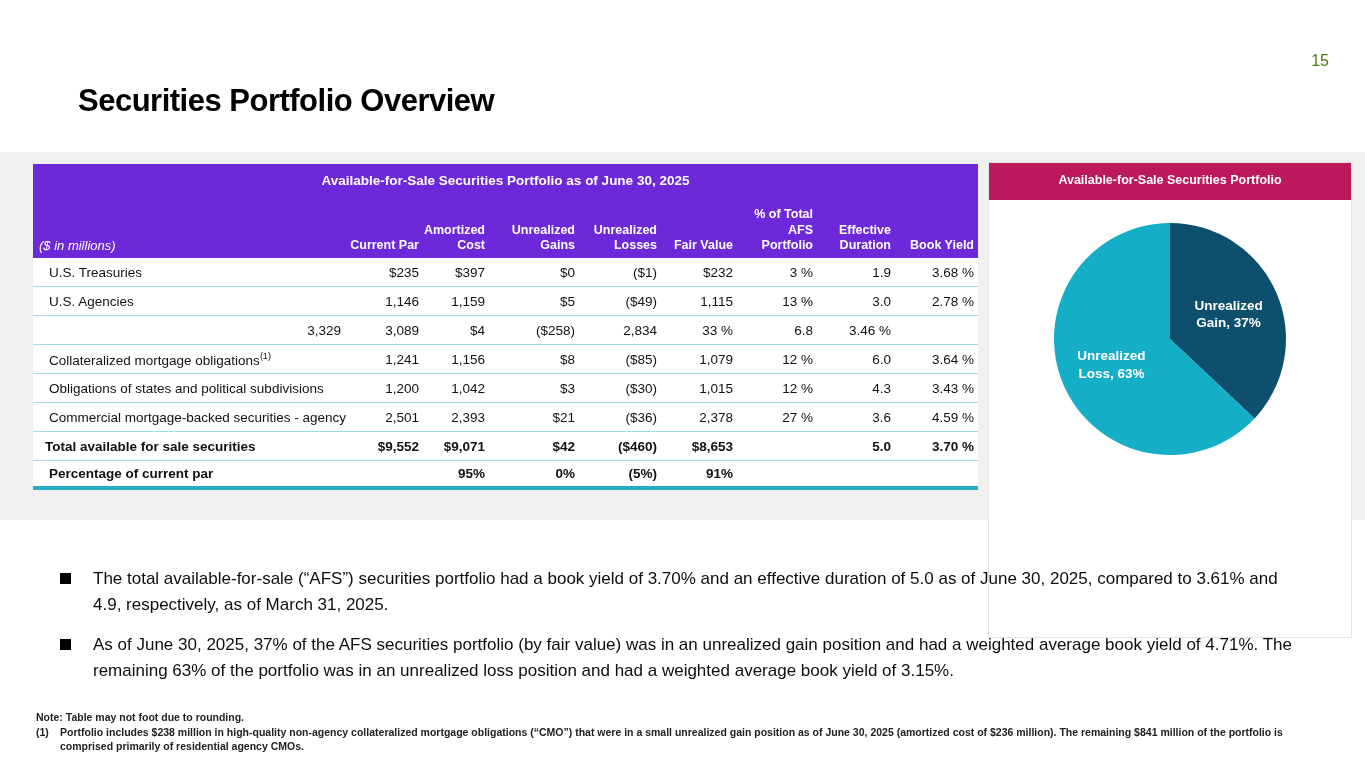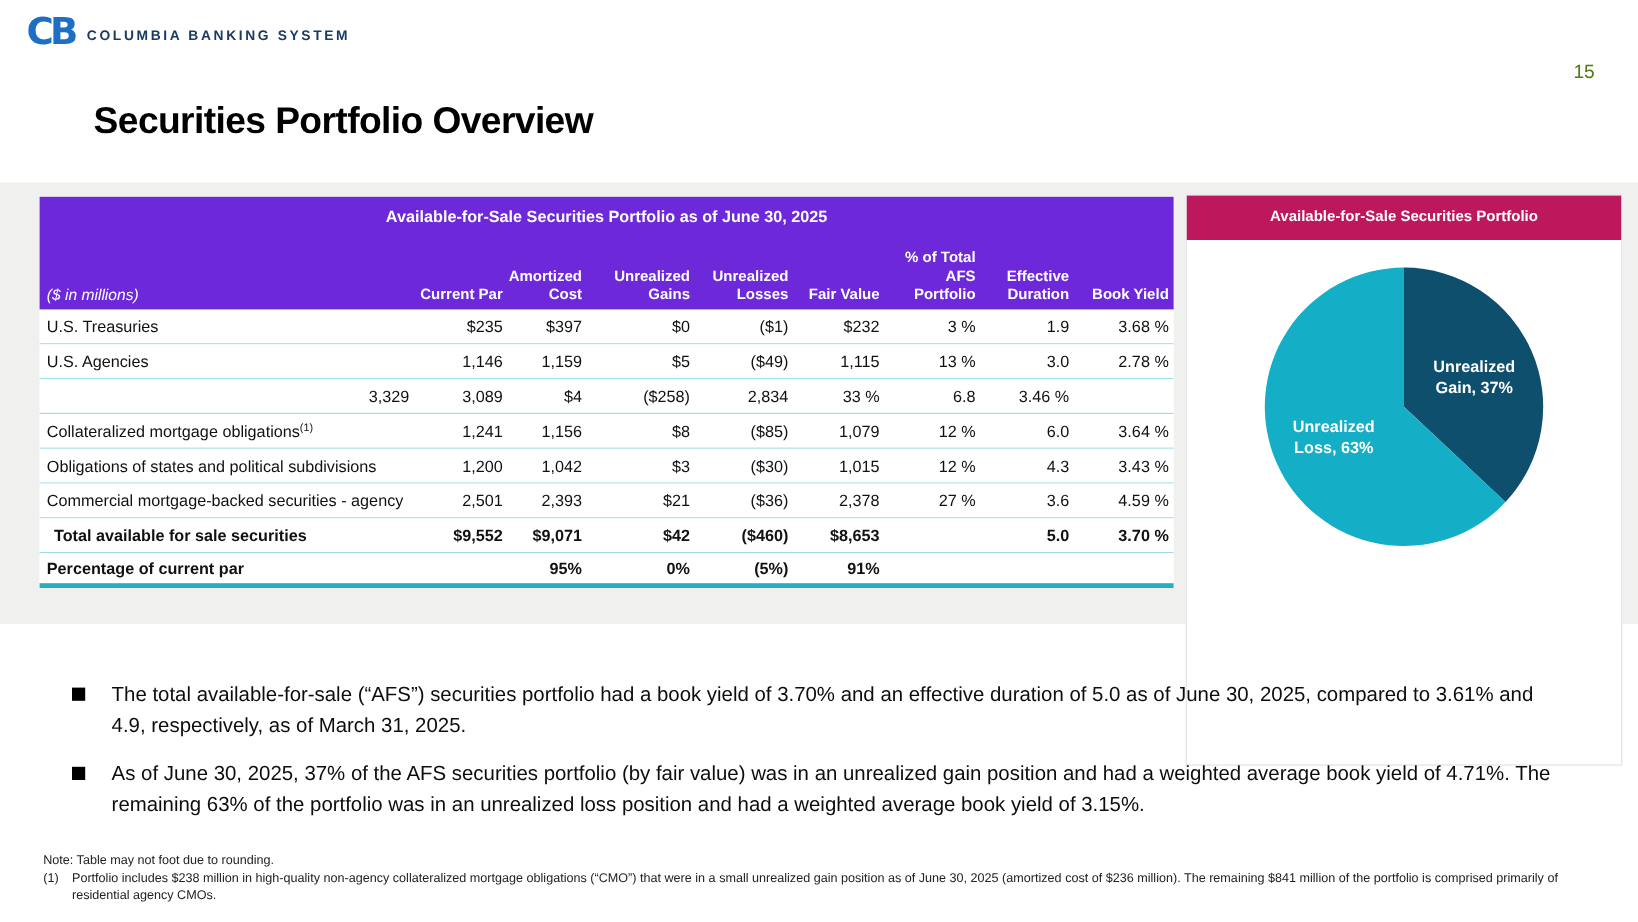--- a/index.html
+++ b/index.html
@@ -20,52 +20,48 @@
 
   
   .table-panel { position:absolute; top:12px; left:33px; width:945px; background:#fff; }
   .tbl-head { background:#6d28d9; color:#fff; }
   .tbl-title { text-align:center; font-size:13.5px; font-weight:700; padding:9px 0 4px 0; }
   .grid { display:grid; grid-template-columns:312px 78px 66px 90px 82px 76px 80px 78px 83px; }
   .hdr-cells { align-items:end; padding-bottom:4px; min-height:66px; }
   .hdr-cell { font-size:12.5px; font-weight:700; text-align:right; padding-right:4px; line-height:1.25; }
   .units { font-size:13px; font-style:italic; text-align:left; padding-left:6px; font-weight:400; align-self:end; }
   .trow { align-items:center; height:29px; border-bottom:1.5px solid #9edce6; background:#fff; }
-  .trow .lbl { font-size:13.5px; text-align:left; padding-left:6px; white-space:nowrap; }
+  .trow .lbl { font-size:13.5px; text-align:left; padding-left:16px; white-space:nowrap; }
   .trow .num { font-size:13.5px; text-align:right; padding-right:4px; white-space:nowrap; }
   .trow sup { font-size:9px; }
   .trow.bold .lbl, .trow.bold .num { font-weight:700; }
   .trow.total-row .lbl { padding-left:12px; }
   .trow.pct-row { border-bottom:4px solid #27aec4; }
 
   
   .pie-panel { position:absolute; top:10px; left:988px; width:364px; height:476px; background:#fff; border:1px solid #e3e3e3; }
   .pie-head { background:#be185d; color:#fff; text-align:center; padding:7px 4px 8px 4px; }
   .pie-head .l1, .pie-head .l2 { font-size:12.5px; font-weight:700; line-height:1.75; }
   .pie-body { display:flex; justify-content:center; }
 
   
   .bullets { position:absolute; top:566px; left:60px; width:1240px; }
   .bullet-item { display:flex; gap:22px; margin-bottom:13px; }
   .sq { flex:0 0 auto; width:11px; height:11px; background:#000; margin-top:7px; }
   .bullet-text { font-size:17px; line-height:1.55; color:#0d0d0d; }
 
   
-  .footnotes { position:absolute; top:710px; left:36px; width:1300px; font-size:10.5px; color:#222; line-height:1.4; }
+  .footnotes { position:absolute; top:710px; left:36px; width:1300px; font-size:10.5px; color:#222; line-height:1.4;font-weight:bold; }
   .fn-row { display:grid; grid-template-columns:24px 1fr; }
 </style>
 </head>
 <body>
 
 <div class="slide">
 
-  <div class="brand-row">
-    <span class="logo-mark">CB</span>
-    <span class="brand-name">COLUMBIA BANKING SYSTEM</span>
-  </div>
   <div class="page-num">15</div>
 
   <div class="slide-title">Securities Portfolio Overview</div>
 
   <div class="band">
 
     <div class="table-panel">
       <div class="tbl-head">
         <div class="tbl-title">Available-for-Sale Securities Portfolio as of June 30, 2025</div>
         <div class="grid hdr-cells">

